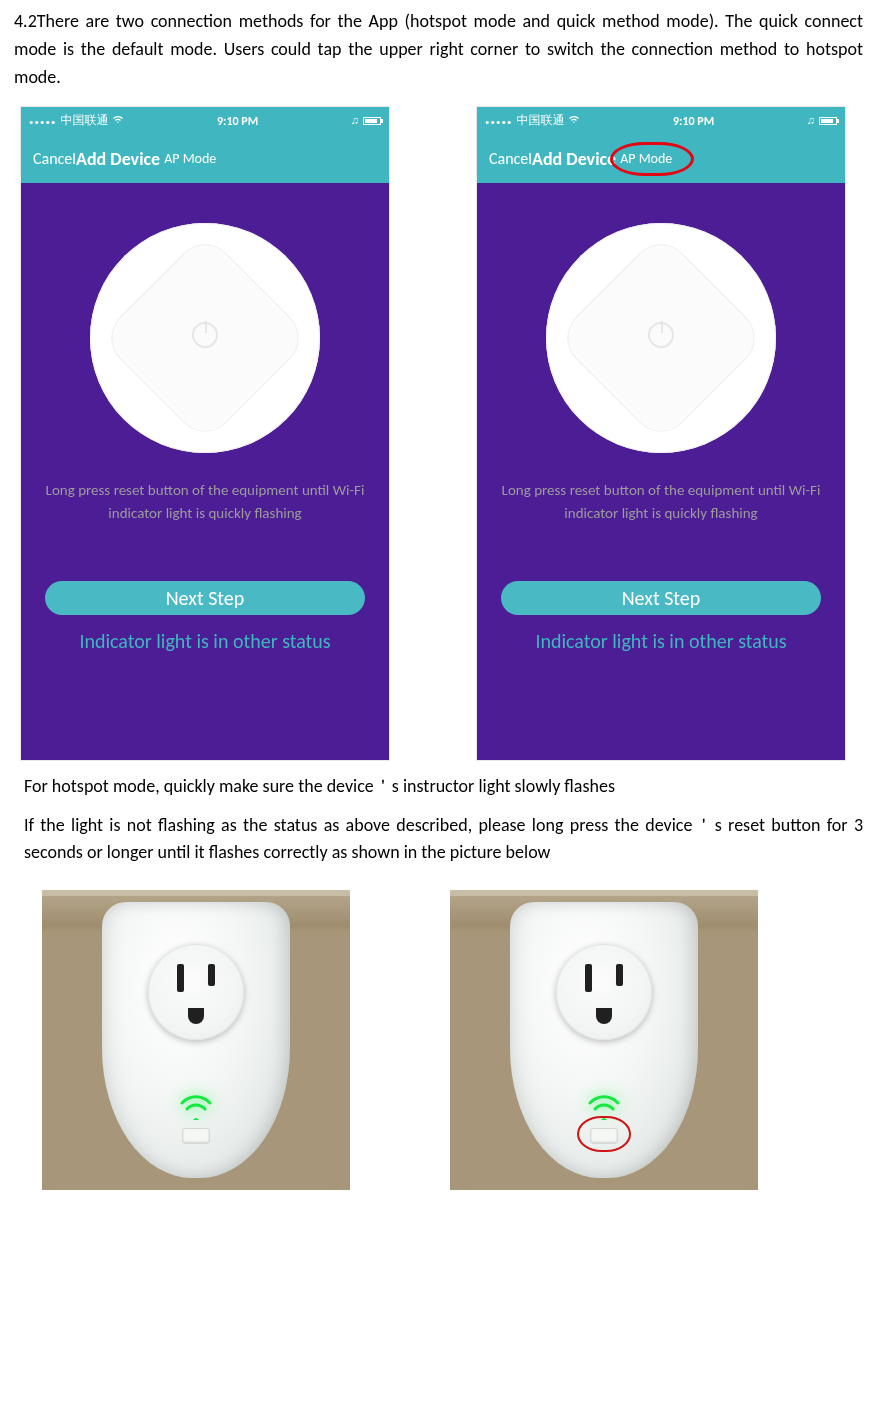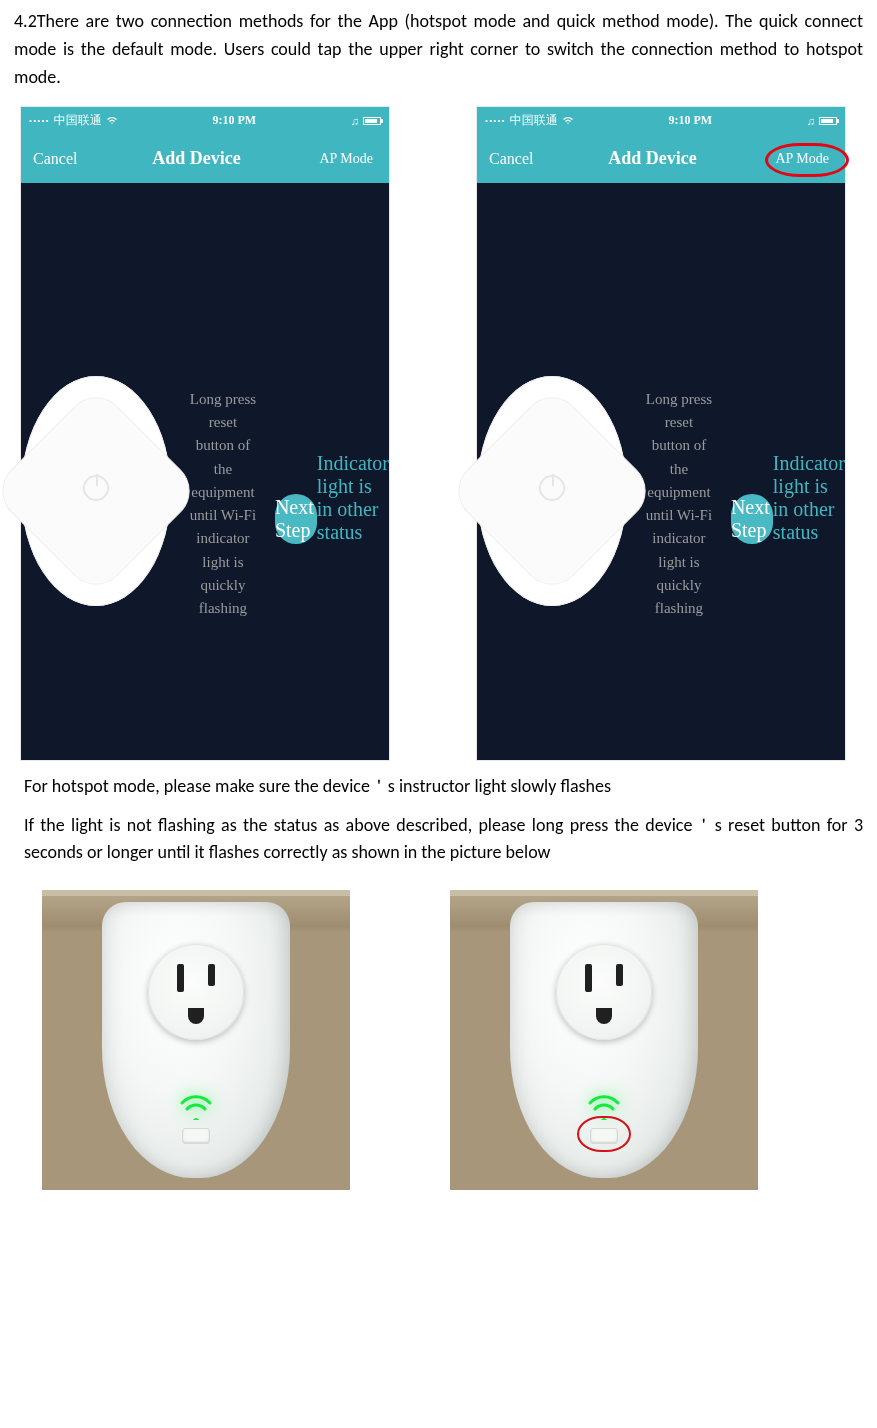--- a/index.html
+++ b/index.html
@@ -27,26 +27,25 @@
 
   .screens-row {
     display: flex;
     gap: 86px;
     margin: 14px 0 8px 0;
     padding-left: 6px;
   }
   .phone {
     width: 370px;
     height: 655px;
-    background: #0f172a;
+    background: #4c1d95;
     border: 1px solid #e8e8e8;
     position: relative;
     display: flex;
     flex-direction: column;
-    font-family: Liberation Serif, serif;
   }
   .statusbar {
     height: 28px;
     background: #3fb6c0;
     color: #fff;
     display: flex;
     align-items: center;
     justify-content: space-between;
     font-size: 12px;
     padding: 0 8px;
@@ -61,39 +60,39 @@
   .batt::after { content:""; position:absolute; right:-3px; top:1px; width:2px; height:4px; background:#fff;}
   .batt::before { content:""; position:absolute; left:1px; top:1px; width:12px; height:4px; background:#fff;}
   .headphone { font-size:11px; }
 
   .navbar {
     height: 48px;
     background: #3fb6c0;
     color: #fff;
     display: flex;
     align-items: center;
-    justify-content: space-between;
+    justify-content: flex-start;
     padding: 0 12px;
   }
   .nav-left { font-size:16px; }
   .nav-title { font-size:18px; font-weight:600; }
   .nav-right { font-size:14px; position: relative; padding:2px 4px;}
   .ap-circle {
     position:absolute;
     border:3px solid #e30613;
     border-radius: 50% / 60%;
     width: 84px; height: 34px;
     left: -6px; top: -6px;
     pointer-events:none;
   }
 
   .body-area {
     flex:1;
     display:flex;
-    flex-direction:row;
+    flex-direction:column;
     align-items:center;
     padding-top:40px;
   }
   .device-circle {
     width: 230px; height:230px;
     background:#fff;
     border-radius:50%;
     box-shadow: inset 0 0 0 1px #eee;
     display:flex; align-items:center; justify-content:center;
     position:relative;
@@ -121,21 +120,21 @@
     color:#9b9b9b;
     font-size:15px;
     text-align:center;
     line-height:1.55;
     margin-top:26px;
     padding: 0 18px;
   }
   .next-btn {
     margin-top: 56px;
     width: 320px;
-    height: 50px;
+    height: 34px;
     background:#49b9c4;
     border-radius: 28px;
     color:#fff;
     font-size:20px;
     display:flex; align-items:center; justify-content:center;
   }
   .other-status {
     color:#3fb6c0;
     font-size:20px;
     margin-top:14px;
@@ -287,21 +286,21 @@
             </div>
         </div>
         <div class="hint">Long press reset button of the equipment until Wi-Fi indicator light is quickly flashing</div>
         <div class="next-btn">Next Step</div>
         <div class="other-status">Indicator light is in other status</div>
       </div>
     </div>
 
   </div>
 
-  <p class="para2 indent">For hotspot mode, please make sure the device＇s instructor light slowly flashes</p>
+  <p class="para2 indent">For hotspot mode, quickly make sure the device＇s instructor light slowly flashes</p>
   <p class="para2 indent" style="text-align:justify;">If the light is not flashing as the status as above described, please long press the device＇s reset button for 3 seconds or longer until it flashes correctly as shown in the picture below</p>
 
   <div class="photos-row">
 
     <div class="photo">
       <div class="table-edge"></div>
       <div class="plug">
         <div class="plug-body"></div>
         <div class="outlet">
           <div class="slots">

